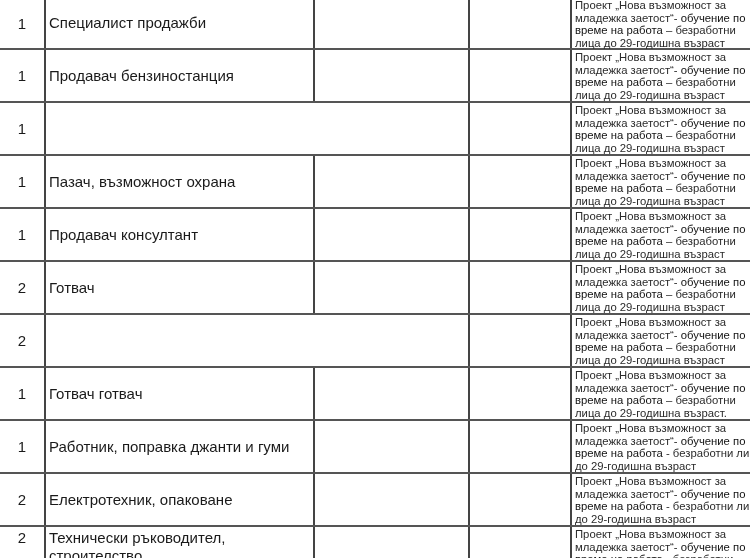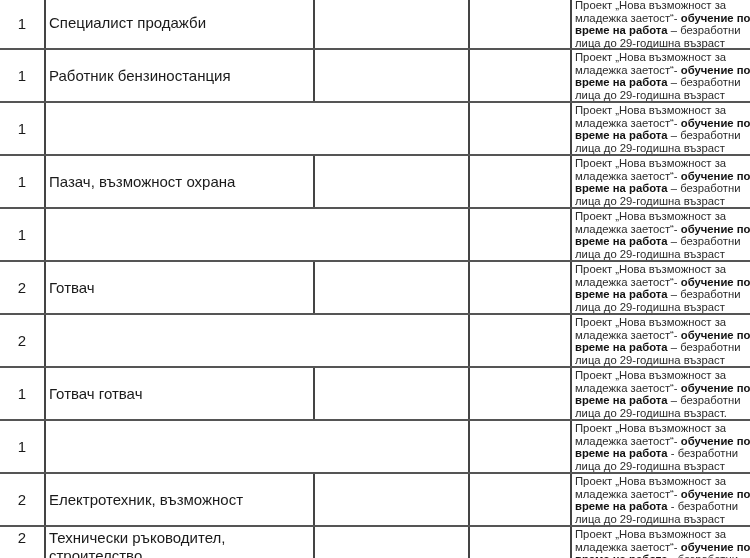--- a/index.html
+++ b/index.html
@@ -58,40 +58,40 @@
     border-right: 2px solid #444444;
   }
   .c-note {
     left: 572px; width: 190px;
     padding-left: 3px;
     padding-top: 1px;
     font-size: 11.3px;
     line-height: 12.6px;
     color: #2a2a2a;
   }
-  .c-note b { font-weight: bold; color: #111; }
+  .c-note b { font-weight: normal; color: #111; }
   .row.last .c-num { align-items: flex-start; padding-top: 2px; }
   .row.last .c-title { align-items: flex-start; padding-top: 2px; }
 </style>
 </head>
 <body>
 
 <div class="table">
 
   <div class="row first">
     <div class="cell c-num">1</div>
     <div class="cell c-title">Специалист продажби</div>
     <div class="cell c-empty1"></div>
     <div class="cell c-empty2"></div>
     <div class="cell c-note"><span>Проект „Нова възможност за младежка заетост“- </span><b>обучение по време на работа</b><span> – безработни лица до 29-годишна възраст</span></div>
   </div>
 
   <div class="row">
     <div class="cell c-num">1</div>
-    <div class="cell c-title">Работник бензиностанция</div>
+    <div class="cell c-title">Продавач бензиностанция</div>
     <div class="cell c-empty1"></div>
     <div class="cell c-empty2"></div>
     <div class="cell c-note"><span>Проект „Нова възможност за младежка заетост“- </span><b>обучение по време на работа</b><span> – безработни лица до 29-годишна възраст</span></div>
   </div>
 
   <div class="row">
     <div class="cell c-num">1</div>
     <div class="cell c-empty1"></div>
     <div class="cell c-empty2"></div>
     <div class="cell c-note"><span>Проект „Нова възможност за младежка заетост“- </span><b>обучение по време на работа</b><span> – безработни лица до 29-годишна възраст</span></div>
@@ -100,20 +100,21 @@
   <div class="row">
     <div class="cell c-num">1</div>
     <div class="cell c-title">Пазач, възможност охрана</div>
     <div class="cell c-empty1"></div>
     <div class="cell c-empty2"></div>
     <div class="cell c-note"><span>Проект „Нова възможност за младежка заетост“- </span><b>обучение по време на работа</b><span> – безработни лица до 29-годишна възраст</span></div>
   </div>
 
   <div class="row">
     <div class="cell c-num">1</div>
+    <div class="cell c-title">Продавач консултант</div>
     <div class="cell c-empty1"></div>
     <div class="cell c-empty2"></div>
     <div class="cell c-note"><span>Проект „Нова възможност за младежка заетост“- </span><b>обучение по време на работа</b><span> – безработни лица до 29-годишна възраст</span></div>
   </div>
 
   <div class="row">
     <div class="cell c-num">2</div>
     <div class="cell c-title">Готвач</div>
     <div class="cell c-empty1"></div>
     <div class="cell c-empty2"></div>
@@ -130,28 +131,29 @@
   <div class="row">
     <div class="cell c-num">1</div>
     <div class="cell c-title">Готвач готвач</div>
     <div class="cell c-empty1"></div>
     <div class="cell c-empty2"></div>
     <div class="cell c-note"><span>Проект „Нова възможност за младежка заетост“- </span><b>обучение по време на работа</b><span> – безработни лица до 29-годишна възраст.</span></div>
   </div>
 
   <div class="row">
     <div class="cell c-num">1</div>
+    <div class="cell c-title">Работник, поправка джанти и гуми</div>
     <div class="cell c-empty1"></div>
     <div class="cell c-empty2"></div>
     <div class="cell c-note"><span>Проект „Нова възможност за младежка заетост“- </span><b>обучение по време на работа</b><span> - безработни лица до 29-годишна възраст</span></div>
   </div>
 
   <div class="row">
     <div class="cell c-num">2</div>
-    <div class="cell c-title">Електротехник, възможност</div>
+    <div class="cell c-title">Електротехник, опаковане</div>
     <div class="cell c-empty1"></div>
     <div class="cell c-empty2"></div>
     <div class="cell c-note"><span>Проект „Нова възможност за младежка заетост“- </span><b>обучение по време на работа</b><span> - безработни лица до 29-годишна възраст</span></div>
   </div>
 
   <div class="row last">
     <div class="cell c-num">2</div>
     <div class="cell c-title">Технически ръководител, строителство</div>
     <div class="cell c-empty1"></div>
     <div class="cell c-empty2"></div>

